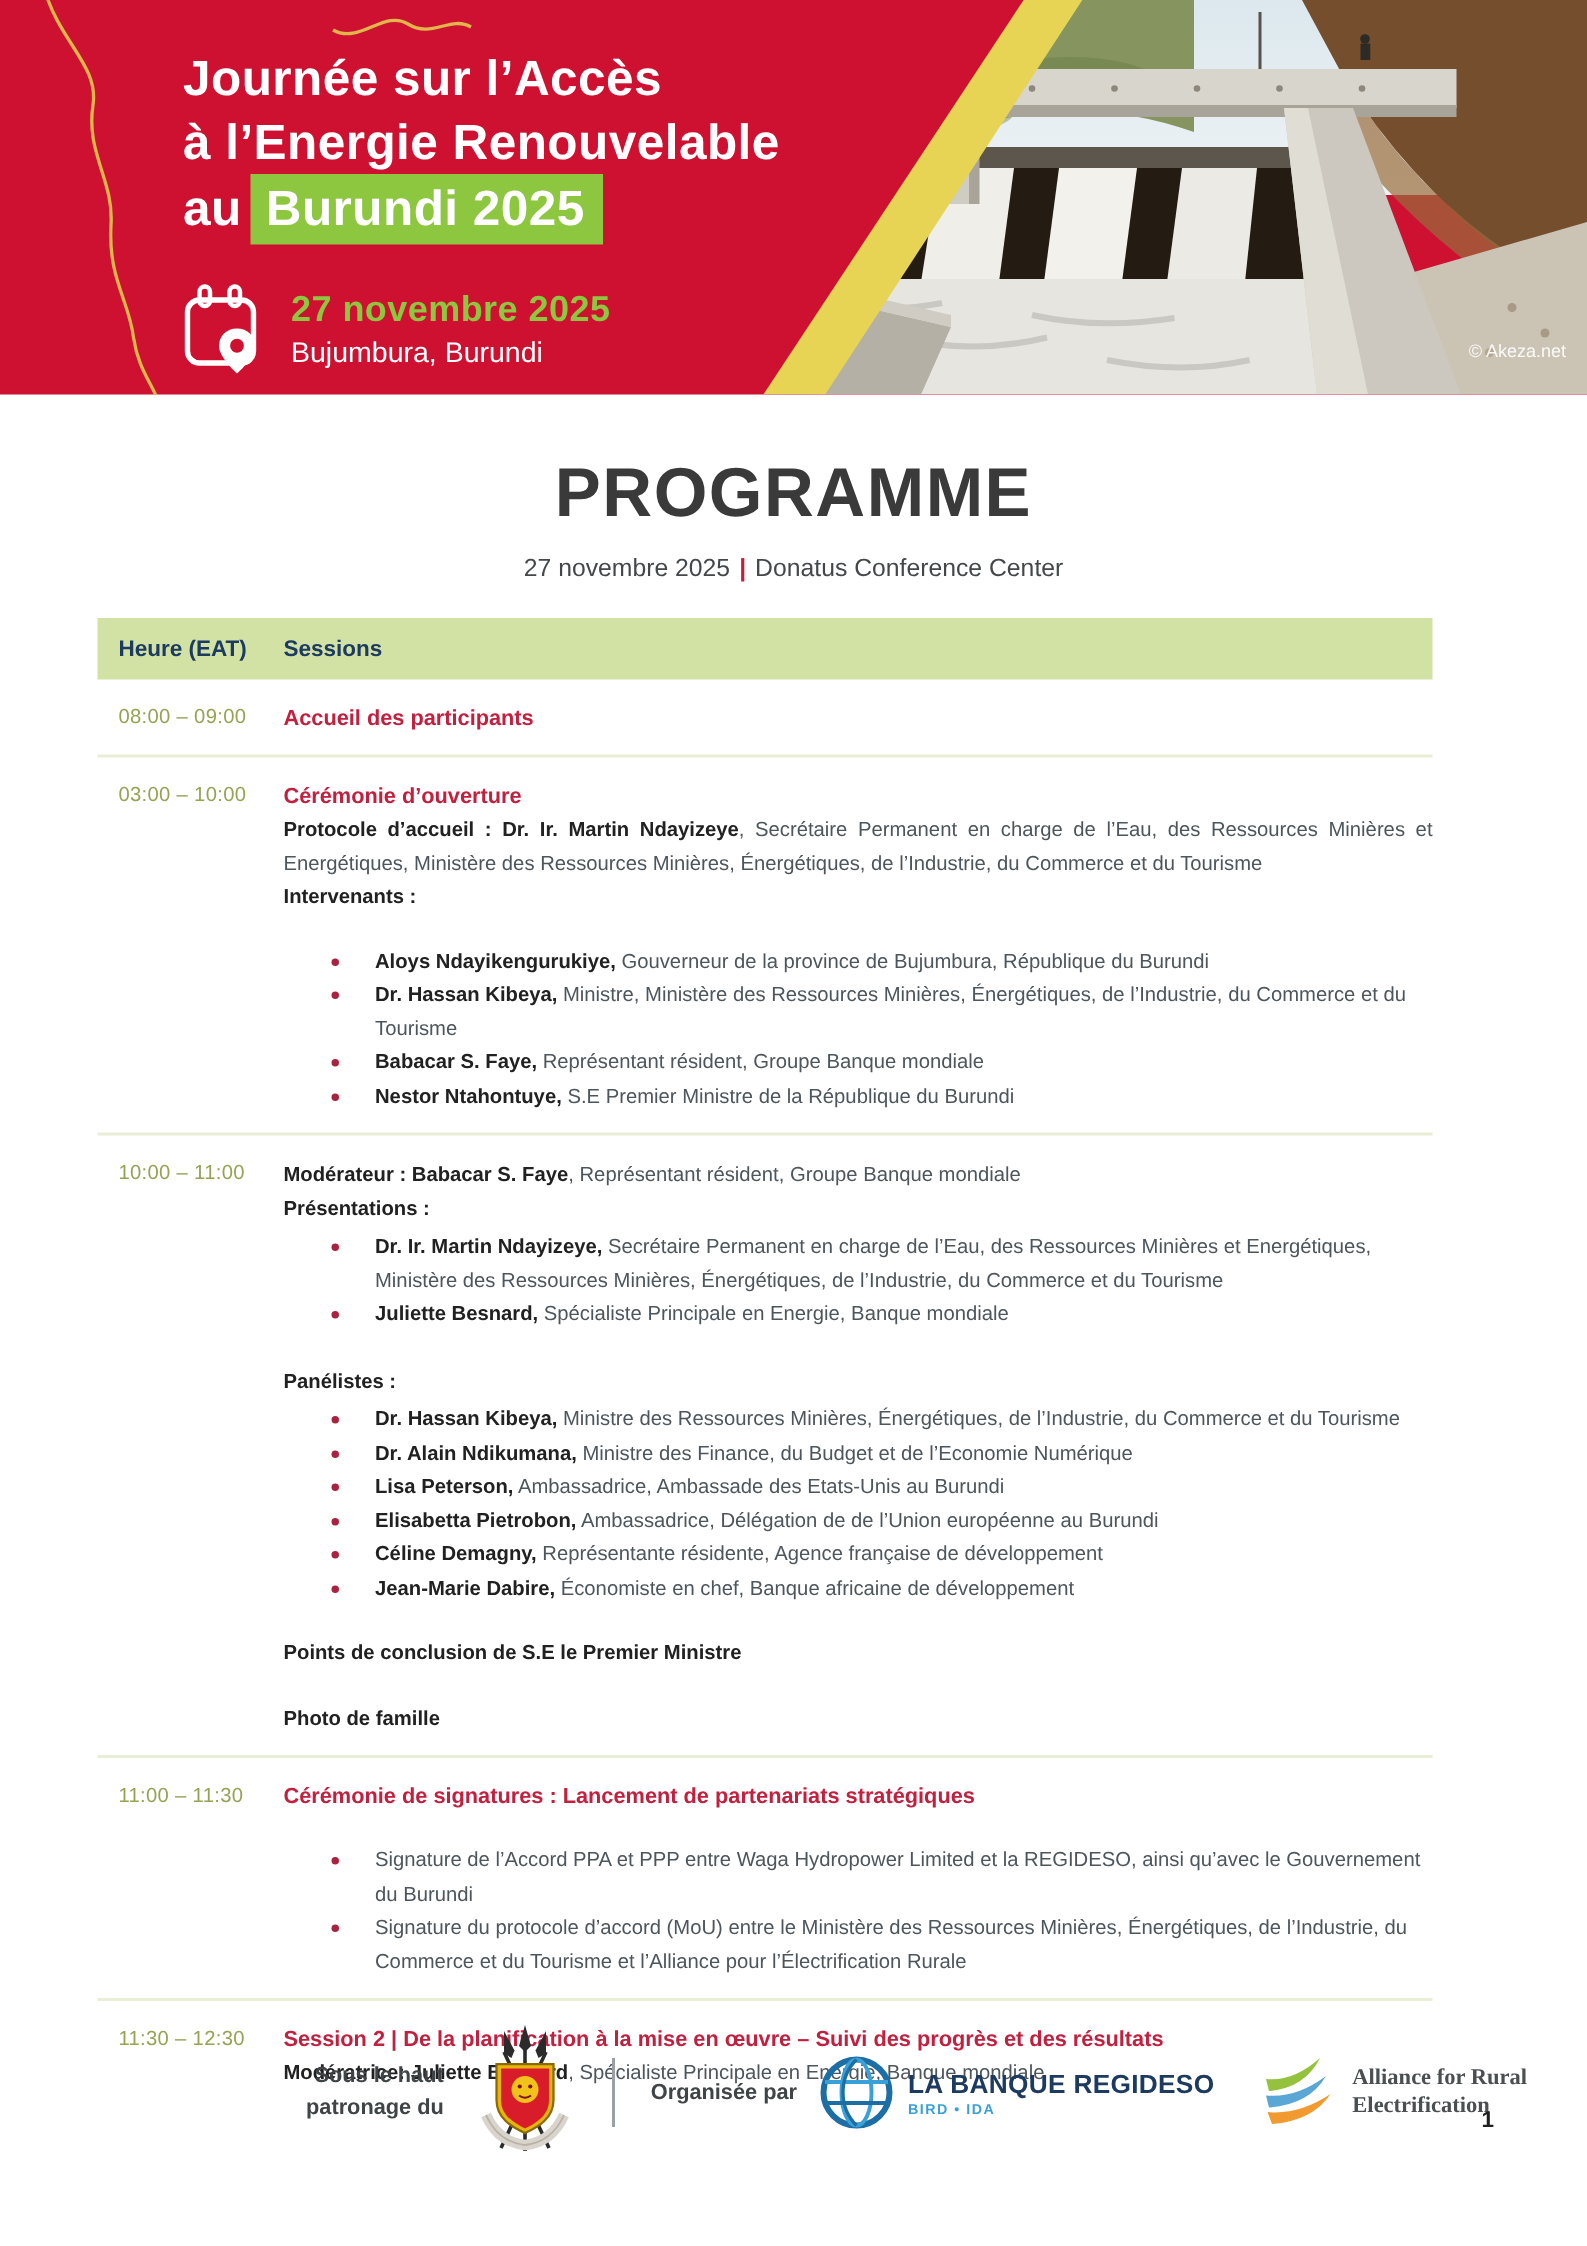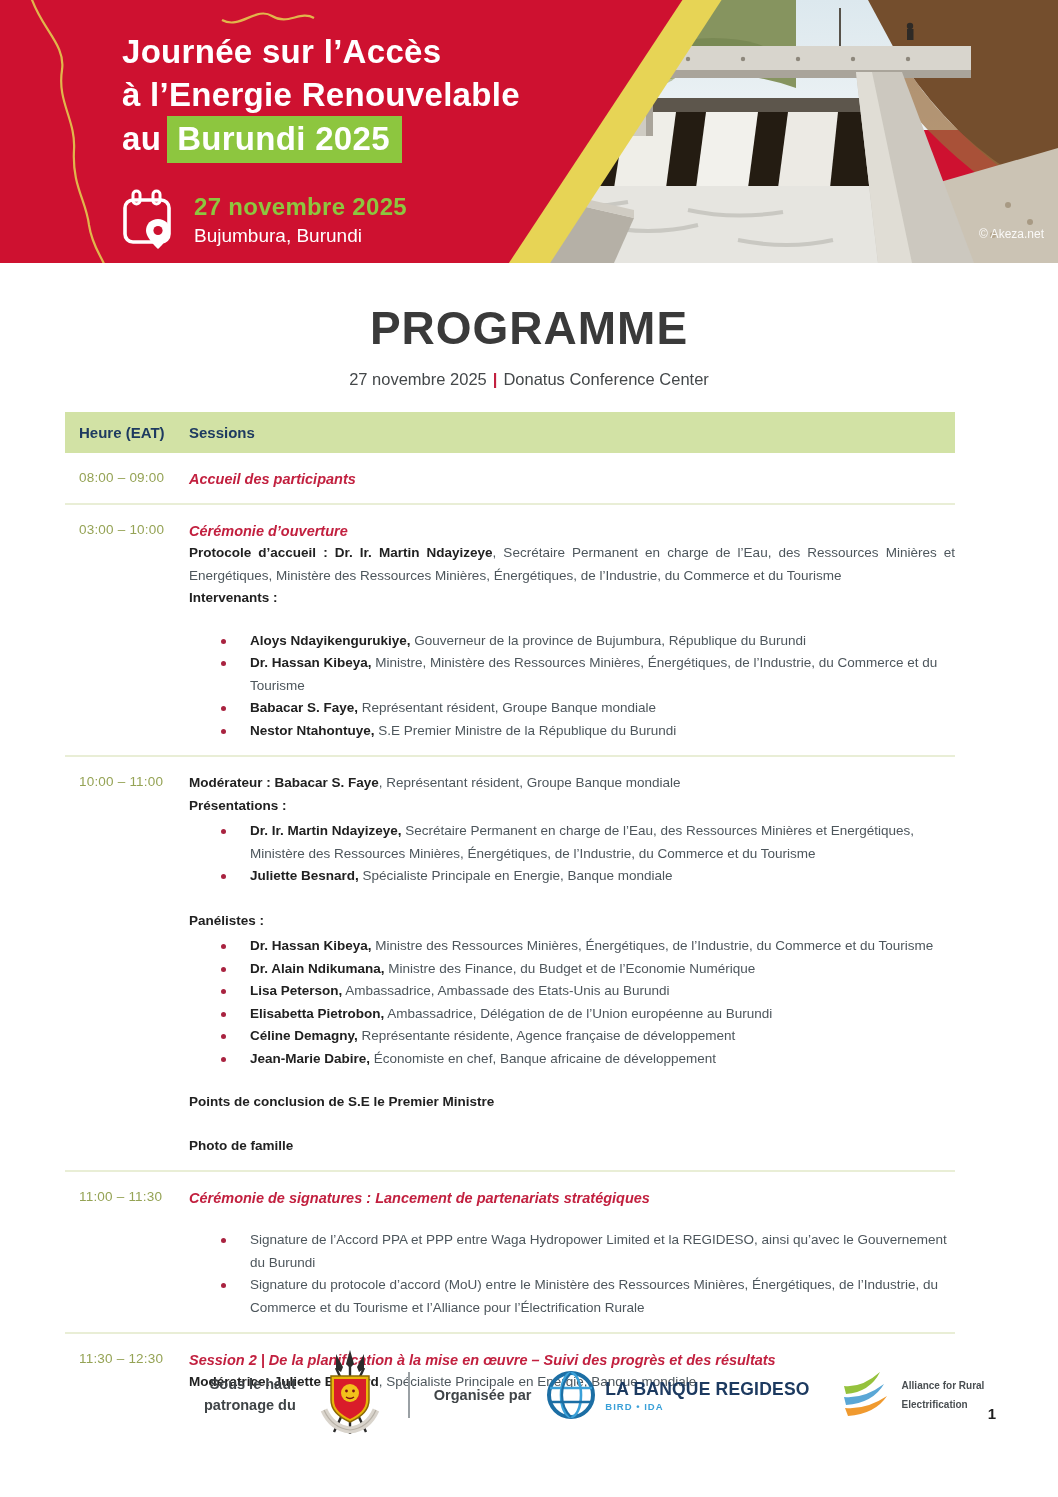--- a/index.html
+++ b/index.html
@@ -55,21 +55,21 @@
     color:#1d3a60; font-weight:700; font-size:15px;
   }
   .a-row {
     display:grid; grid-template-columns:110px 1fr;
     padding:15px 0 13px 14px;
     border-bottom:2px solid #e9eed6;
   }
   .a-row.last { border-bottom:none; }
   .a-time { color:#95a355; font-size:13.5px; padding-top:2px; letter-spacing:.2px; }
   .a-content { font-size:13.5px; line-height:22.5px; color:#4d565c; }
-  .a-title { color:#c2203f; font-weight:700; font-size:14.5px; line-height:22px;font-style:italic; }
+  .a-title { color:#c2203f; font-weight:700; font-size:14.5px; line-height:22px; }
   .lead { text-align:justify; }
   b, .bold { color:#212121; font-weight:700; }
   .subhead { color:#212121; font-weight:700; }
   .subhead.mt { margin-top:22px; }
   .bullets { list-style:none; margin:3px 0 0 31px; }
   .bullets.gap { margin-top:20px; }
   .bullets li { position:relative; padding-left:30px; }
   .bullets li::before {
     content:""; position:absolute; left:1px; top:9px;
     width:5px; height:5px; border-radius:50%; background:#a92340;
@@ -82,21 +82,21 @@
     font-size:14.5px; font-weight:700; color:#3f4447;
     text-align:right; line-height:21px; margin-right:18px;
   }
   .divider { width:2px; height:46px; background:#9aa0a4; margin:0 24px 0 22px; }
   .organised { font-size:14.5px; font-weight:700; color:#3f4447; margin-right:14px; }
   .wb-logo { display:flex; align-items:center; margin-right:30px; }
   .wb-text { margin-left:8px; }
   .wb-name { color:#1d3a60; font-weight:700; font-size:17.5px; letter-spacing:.2px; }
   .wb-sub { color:#3aa0d8; font-weight:700; font-size:9.5px; letter-spacing:1px; margin-top:1px; }
   .are-logo { display:flex; align-items:center; }
-  .are-text { margin-left:10px; font-size:10px; font-weight:700; color:#4a4f52; line-height:19px; }
+  .are-text { margin-left:10px; font-size:15px; font-weight:700; color:#4a4f52; line-height:19px;font-family:Liberation Serif, serif; }
 
   .page-number { position:absolute; top:1405px; right:62px; font-size:15px; font-weight:700; color:#1f1f1f; }
   .official { position:absolute; top:1500px; right:30px; font-size:16.5px; color:#1f1f1f; }
 </style>
 </head>
 <body>
 
 <div class="banner">
 
   <div class="banner-photo">

